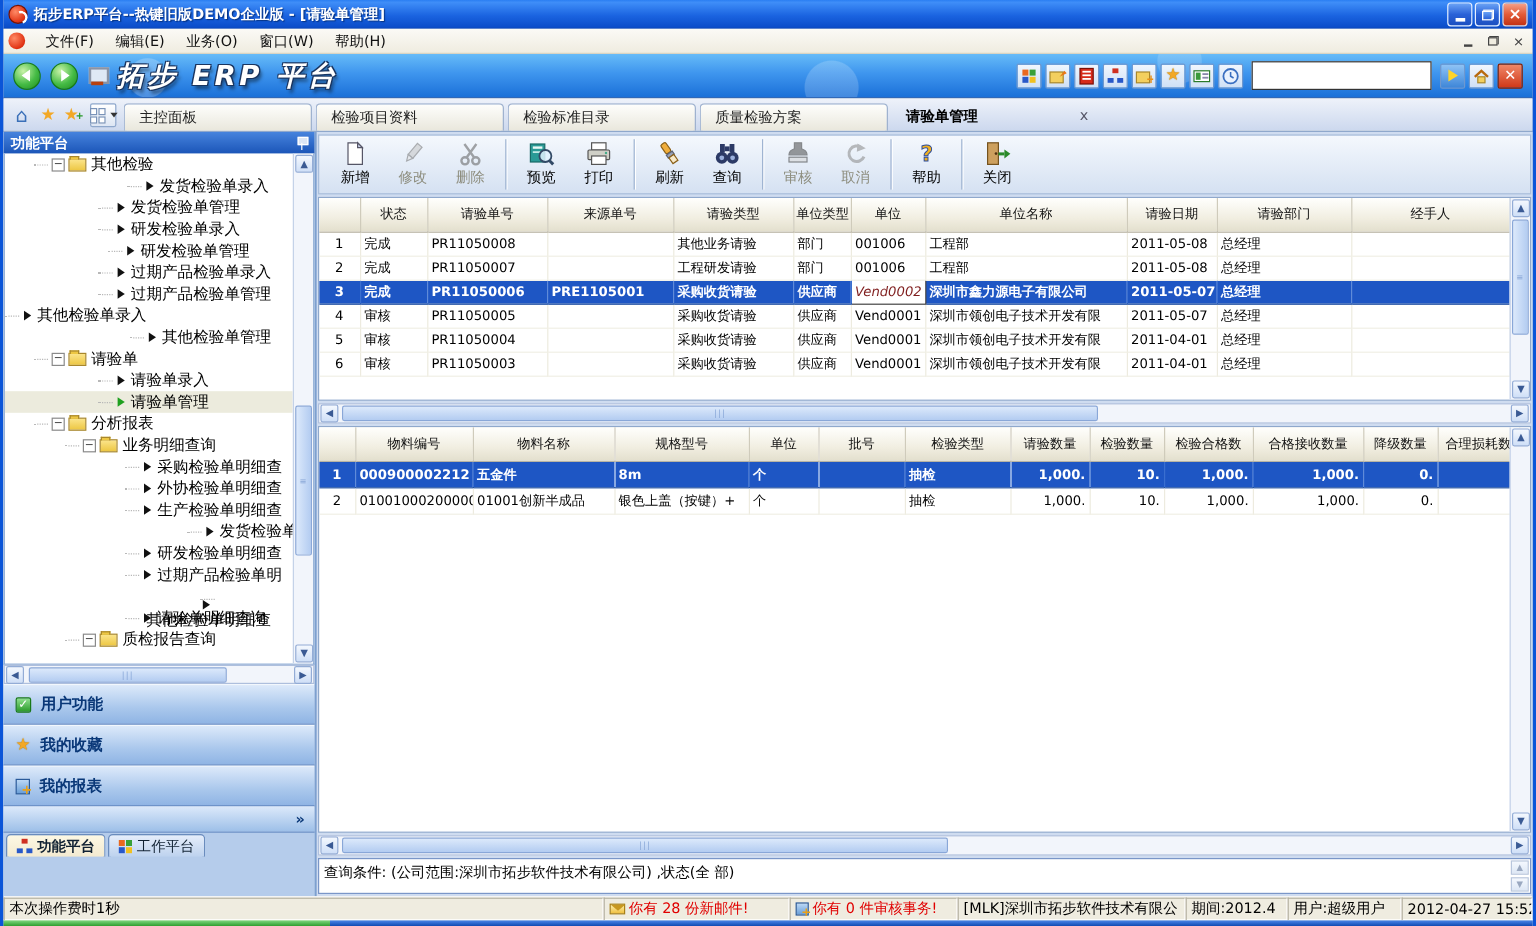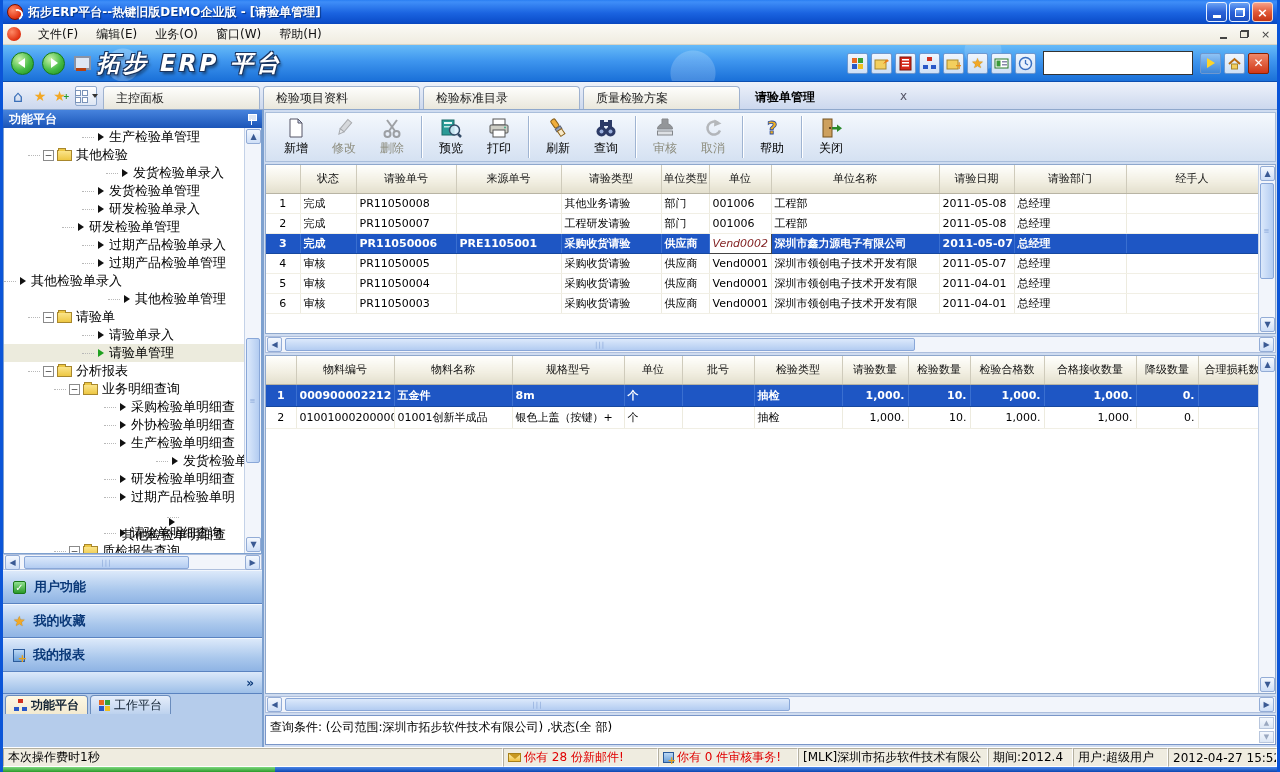--- a/index.html
+++ b/index.html
@@ -291,25 +291,20 @@
 
   <div class="main">
 
     <div class="sidebar">
       <div class="sb-header">
         <span>功能平台</span>
         <span class="pin-icon"></span>
       </div>
       <div class="tree-wrap">
         <div class="tree-view">
-            <div class="tree-row" style="padding-left: 78px;">
-              <span class="dots"></span>
-              <span class="tri"></span>
-              <span class="lbl">生产检验单管理</span>
-            </div>
             <div class="tree-row" style="padding-left: 24px;">
               <span class="dots"></span>
               <span class="expander">−</span>
               <span class="folder-glyph"></span>
               <span class="lbl">其他检验</span>
             </div>
             <div class="tree-row" style="padding-left: 78px; margin-left: 24px;">
               <span class="dots"></span>
               <span class="tri"></span>
               <span class="lbl">发货检验单录入</span>
@@ -317,21 +312,21 @@
             <div class="tree-row" style="padding-left: 78px;">
               <span class="dots"></span>
               <span class="tri"></span>
               <span class="lbl">发货检验单管理</span>
             </div>
             <div class="tree-row" style="padding-left: 78px;">
               <span class="dots"></span>
               <span class="tri"></span>
               <span class="lbl">研发检验单录入</span>
             </div>
-            <div class="tree-row" style="padding-left: 58px;">
+            <div class="tree-row" style="padding-left: 86px;">
               <span class="dots"></span>
               <span class="tri"></span>
               <span class="lbl">研发检验单管理</span>
             </div>
             <div class="tree-row" style="padding-left: 78px;">
               <span class="dots"></span>
               <span class="tri"></span>
               <span class="lbl">过期产品检验单录入</span>
             </div>
             <div class="tree-row" style="padding-left: 78px;">

